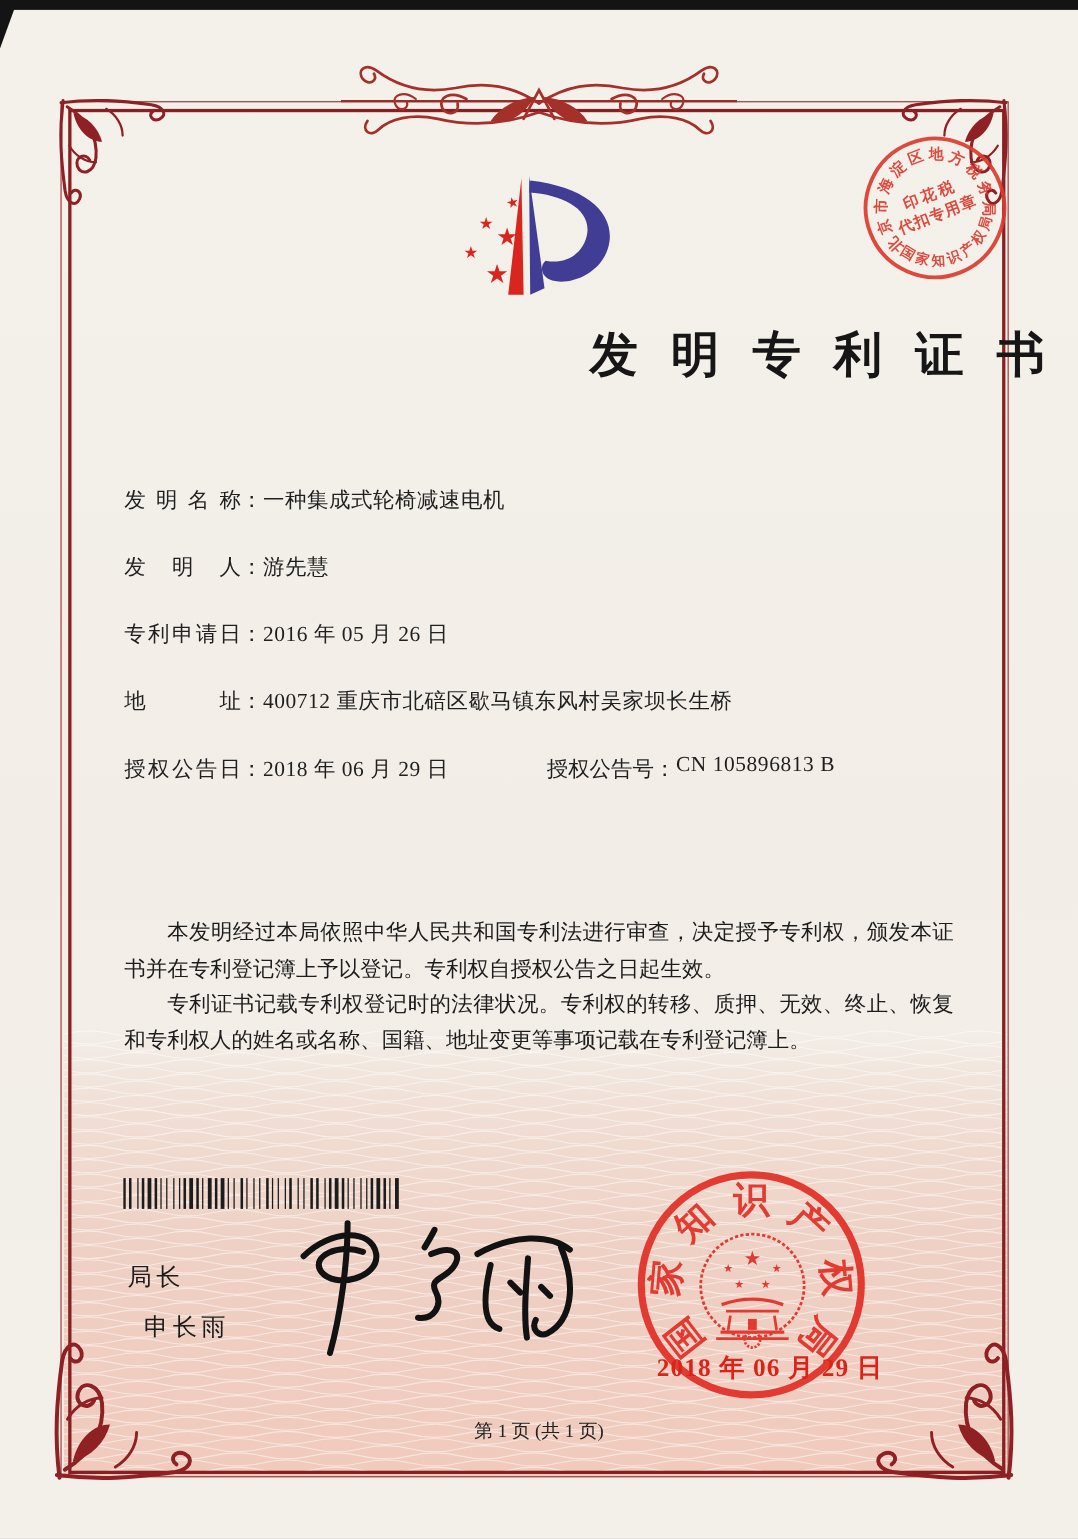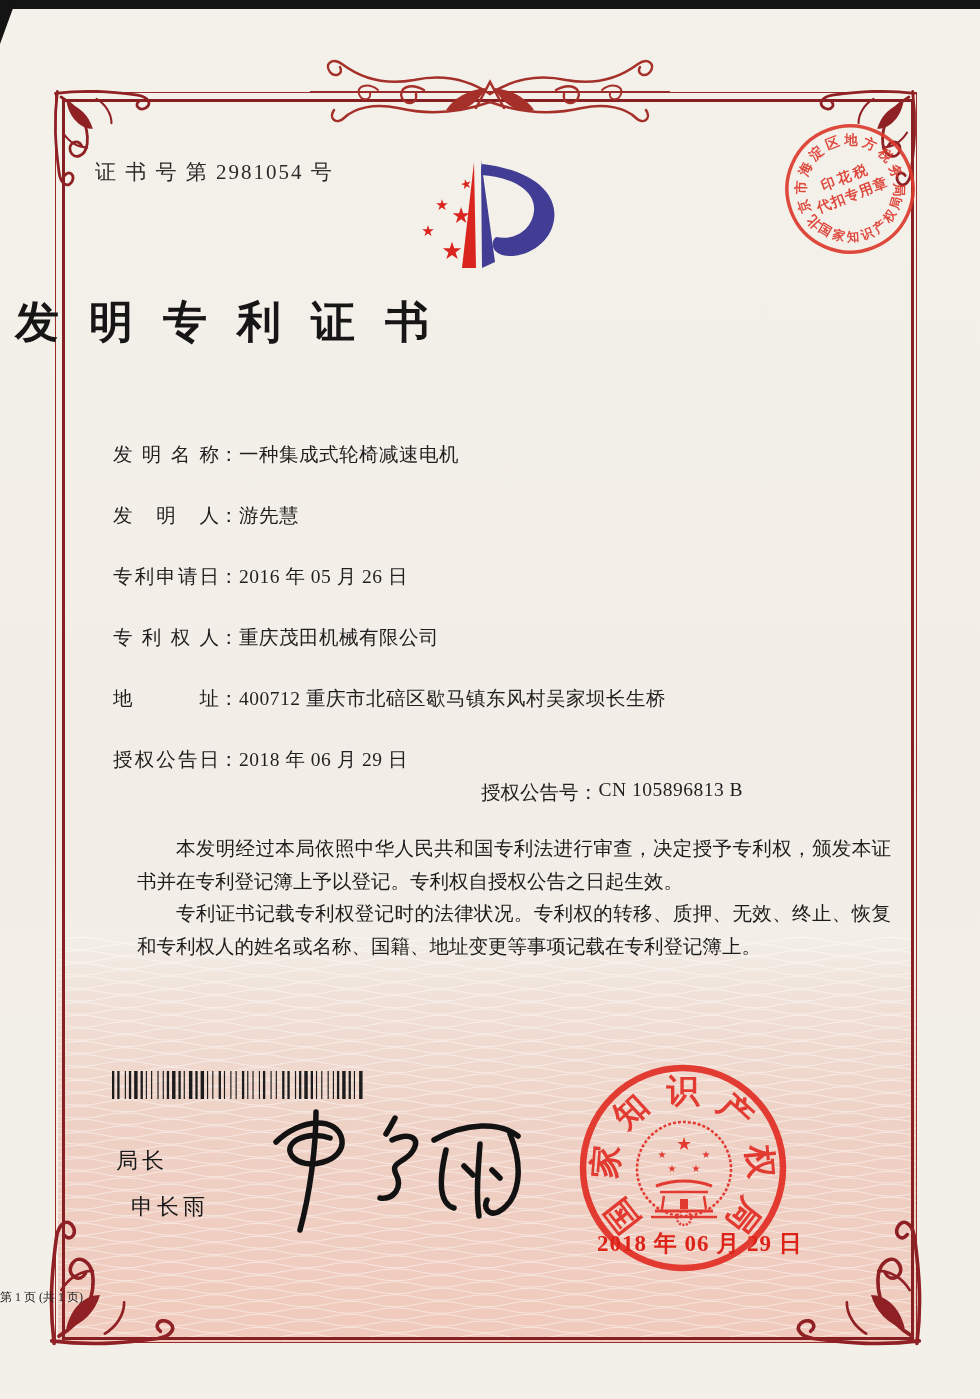--- a/index.html
+++ b/index.html
@@ -20,38 +20,38 @@
     border:3px solid #872023;}
   .corner{position:absolute;pointer-events:none;}
   .corner.tl{left:48px;top:84px;width:112px;height:112px;}
   .corner.tr{left:810px;top:84px;width:112px;height:112px;transform:scaleX(-1);}
   .corner.bl{left:42px;top:1208px;width:145px;height:145px;transform:scaleY(-1);}
   .corner.br{left:784px;top:1208px;width:145px;height:145px;transform:scale(-1,-1);}
   .top-ornament{position:absolute;left:310px;top:52px;width:360px;height:90px;}
   .cert-no{position:absolute;left:95px;top:158px;font-size:21px;letter-spacing:2px;color:#2a2a2a;}
   .logo{position:absolute;left:402px;top:150px;width:185px;height:138px;}
   .tax-stamp{position:absolute;left:762px;top:101px;width:176px;height:176px;transform:rotate(-21deg);opacity:.92;}
-  .title{position:absolute;left:0;top:293px;width:100%;text-align:left;
+  .title{position:absolute;left:0;top:293px;width:100%;text-align:right;
     font-size:44px;font-weight:700;letter-spacing:30px;padding-left:15px;box-sizing:border-box;color:#161616;}
   .fields{position:absolute;left:113px;top:441px;width:760px;}
   .field-row{position:relative;height:28px;margin-bottom:33px;font-size:19.5px;white-space:nowrap;}
   .flabel{display:inline-block;width:106px;text-align:justify;text-align-last:justify;vertical-align:top;}
   .fcolon{display:inline-block;width:20px;vertical-align:top;}
   .fvalue{letter-spacing:.5px;}
-  .pair2{position:absolute;left:368px;top:0;margin-top:33px;}
+  .pair2{position:absolute;left:384px;top:0;}
   .pair2 .flabel{width:auto;text-align:left;text-align-last:auto;}
-  .paras{position:absolute;left:113px;top:833px;width:754px;font-size:19.5px;line-height:32.5px;text-align:justify;color:#1c1c1c;margin-left:24px;}
+  .paras{position:absolute;left:113px;top:833px;width:754px;font-size:19.5px;line-height:32.5px;text-align:justify;color:#1c1c1c;}
   .paras p{margin:0;text-indent:2em;}
   .barcode{position:absolute;left:112px;top:1071px;width:258px;height:28px;}
   .director-title{position:absolute;left:116px;top:1146px;font-size:22px;letter-spacing:4px;color:#1a1a1a;}
   .director-name{position:absolute;left:131px;top:1192px;font-size:22px;letter-spacing:4px;color:#1a1a1a;}
   .signature{position:absolute;left:242px;top:1106px;width:300px;height:130px;}
   .seal{position:absolute;left:568px;top:1053px;width:230px;height:230px;opacity:.95;}
   .seal-date{position:absolute;left:597px;top:1228px;font-size:23px;color:#dd2318;letter-spacing:1px;font-weight:600;}
-  .footer{position:absolute;left:0;top:1289px;width:100%;text-align:left;font-size:12px;color:#222;}
+  .footer{position:absolute;left:0;top:1289px;width:100%;text-align:center;font-size:17px;color:#222;}
   svg text{font-family:"Liberation Sans","DejaVu Sans",sans-serif;}
 </style>
 </head>
 <body>
 
 <div class="page">
 
   <div class="scan-top"></div>
   <div class="scan-corner"></div>
 
@@ -157,21 +157,20 @@
       <use href="#cflo"></use>
     </svg>
 
   <svg class="top-ornament" viewBox="0 0 360 90">
     <path d="M0,40 H360" stroke="#9a2b2b" stroke-width="2" fill="none"></path>
     <use href="#flo-half" transform="translate(180,42)"></use>
     <use href="#flo-half" transform="translate(180,42) scale(-1,1)"></use>
     <path d="M166,56 L180,30 L194,56" fill="none" stroke="#a5302a" stroke-width="2.5" stroke-linecap="round"></path>
   </svg>
 
-  <div class="cert-no">证 书 号 第 2981054 号</div>
 
   <svg class="logo" viewBox="0 0 185 138">
     <path d="M80,14 C132,20 156,44 152,70 C148,97 118,110 100,105 C90,102 88,92 94,87 C114,91 130,79 132,61 C134,40 110,27 79,25 Z" fill="#413d94"></path>
     <polygon points="79,10 80,118 93,112" fill="#413d94"></polygon>
     <polygon points="72,12 60,118 74,118" fill="#d9251d"></polygon>
     <text x="64" y="34" font-size="13" fill="#d9251d" text-anchor="middle" dominant-baseline="central" transform="rotate(-14 64 34)">★</text>
     <text x="40" y="54" font-size="15" fill="#d9251d" text-anchor="middle" dominant-baseline="central">★</text>
     <text x="59" y="65" font-size="22" fill="#d9251d" text-anchor="middle" dominant-baseline="central">★</text>
     <text x="26" y="80" font-size="15" fill="#d9251d" text-anchor="middle" dominant-baseline="central">★</text>
     <text x="50" y="100" font-size="24" fill="#d9251d" text-anchor="middle" dominant-baseline="central">★</text>
@@ -205,23 +204,20 @@
 
   <div class="fields">
     <div class="field-row">
       <span class="flabel">发明名称</span><span class="fcolon">：</span><span class="fvalue">一种集成式轮椅减速电机</span>
     </div>
     <div class="field-row">
       <span class="flabel">发明人</span><span class="fcolon">：</span><span class="fvalue">游先慧</span>
     </div>
     <div class="field-row">
       <span class="flabel">专利申请日</span><span class="fcolon">：</span><span class="fvalue">2016 年 05 月 26 日</span>
-    </div>
-    <div class="field-row">
-      <span class="flabel">专利权人</span><span class="fcolon">：</span><span class="fvalue">重庆茂田机械有限公司</span>
     </div>
     <div class="field-row">
       <span class="flabel">地址</span><span class="fcolon">：</span><span class="fvalue">400712 重庆市北碚区歇马镇东风村吴家坝长生桥</span>
     </div>
     <div class="field-row">
       <span class="flabel">授权公告日</span><span class="fcolon">：</span><span class="fvalue">2018 年 06 月 29 日</span>
       <span class="pair2">
         <span class="flabel">授权公告号</span><span class="fcolon">：</span><span class="fvalue">CN 105896813 B</span>
       </span>
     </div>

